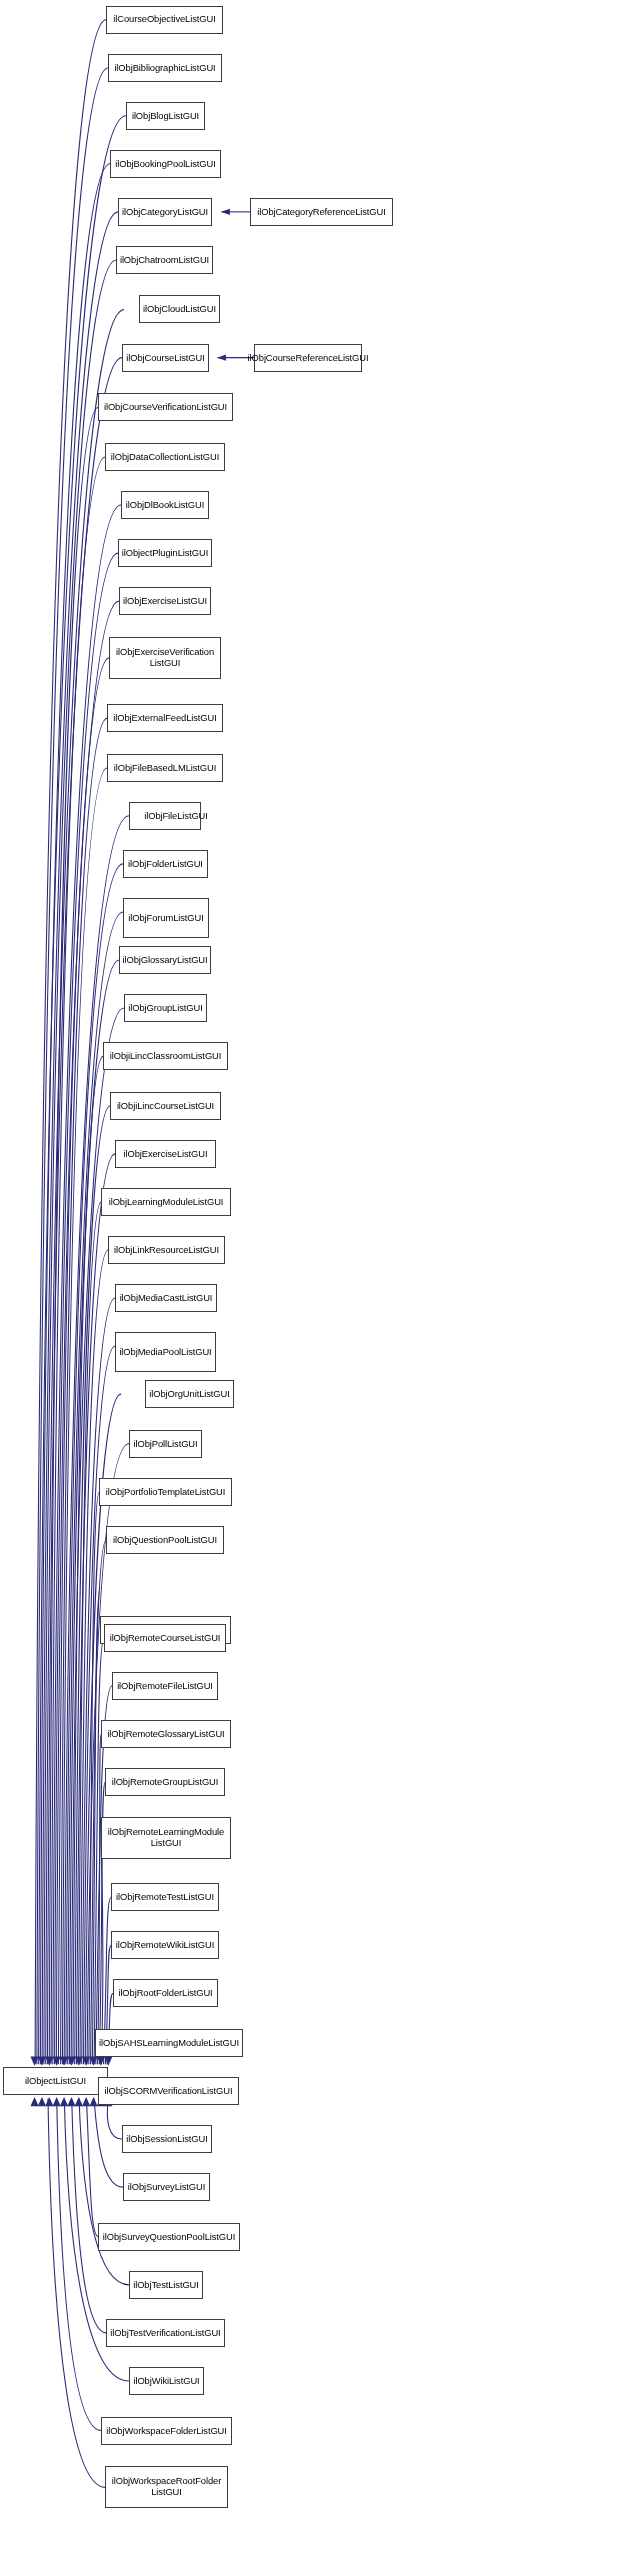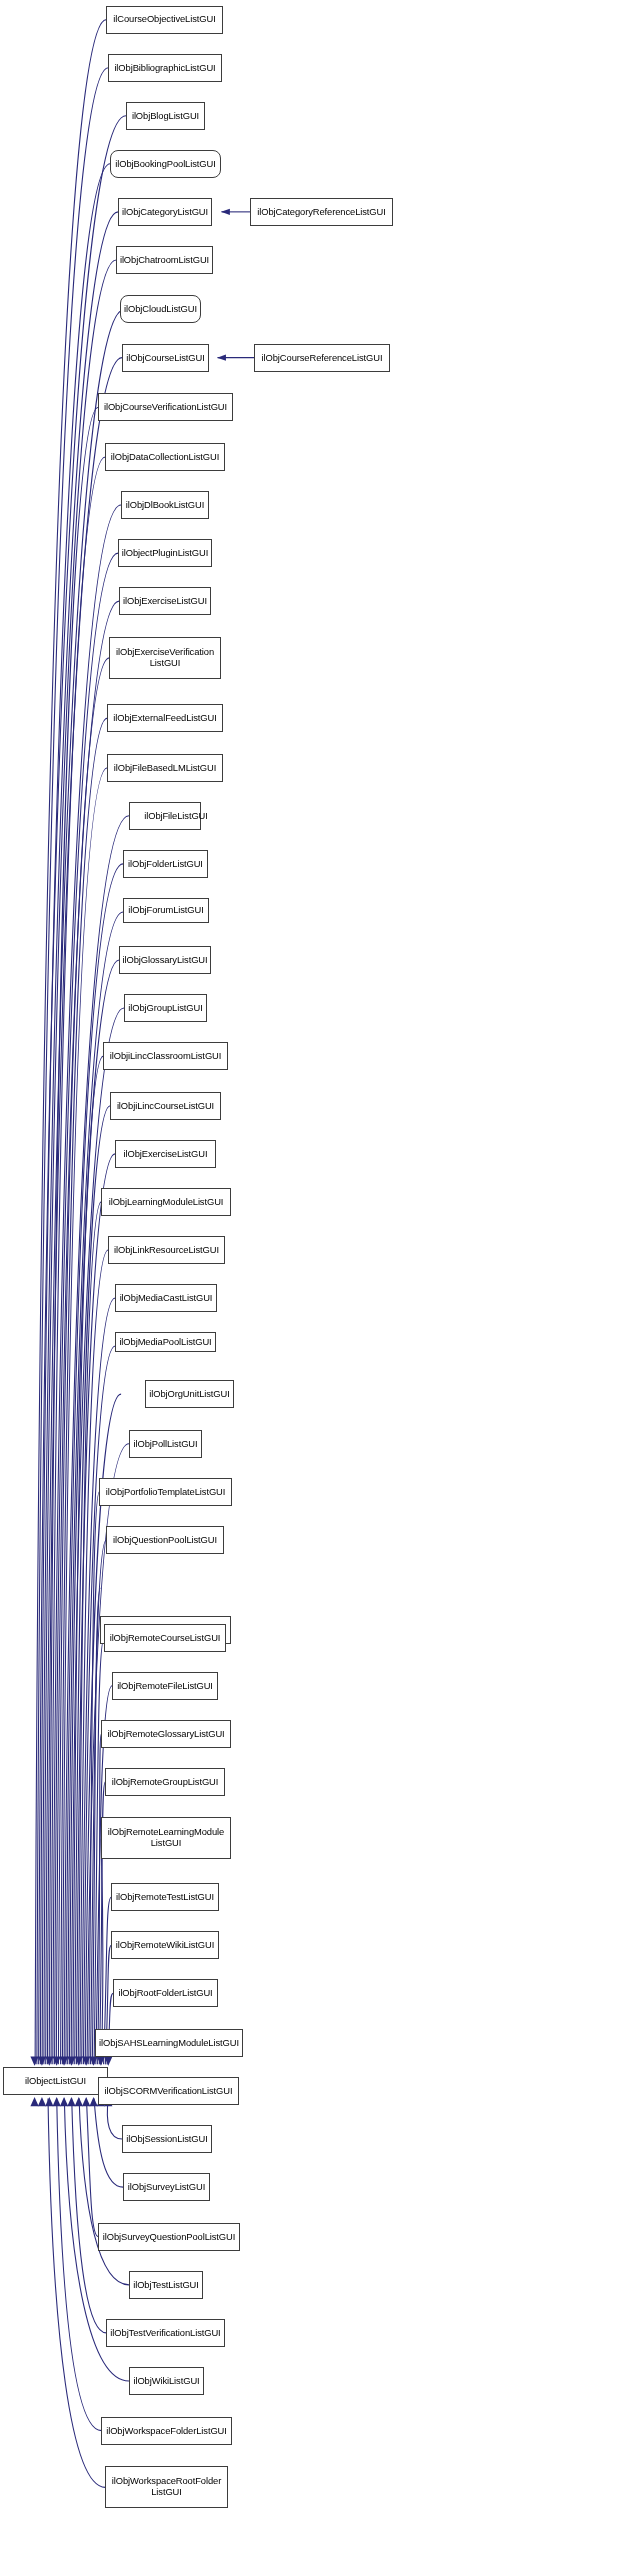--- a/index.html
+++ b/index.html
@@ -130,48 +130,48 @@
       <path d="M60.86,2140.6597014925374 L69.26,2140.6597014925374 L65.06,2131.1597014925374 Z" fill="#2a2a7a"></path>
       <path d="M53.370000000000005,2140.6597014925374 L61.77000000000001,2140.6597014925374 L57.57000000000001,2131.1597014925374 Z" fill="#2a2a7a"></path>
       <path d="M45.88,2140.6597014925374 L54.28000000000001,2140.6597014925374 L50.080000000000005,2131.1597014925374 Z" fill="#2a2a7a"></path>
       <path d="M38.39,2140.6597014925374 L46.790000000000006,2140.6597014925374 L42.59,2131.1597014925374 Z" fill="#2a2a7a"></path>
       <path d="M30.90000000000001,2140.6597014925374 L39.30000000000001,2140.6597014925374 L35.10000000000001,2131.1597014925374 Z" fill="#2a2a7a"></path>
     </svg>
 <div class="node root" style="left: 3px; top: 2067px; width: 105px; height: 28px;">ilObjectListGUI</div>
     <div class="node" style="left: 106px; top: 5.5px; width: 117px; height: 28px;">ilCourseObjectiveListGUI</div>
     <div class="node" style="left: 108px; top: 54px; width: 114px; height: 28px;">ilObjBibliographicListGUI</div>
     <div class="node" style="left: 126px; top: 102px; width: 79px; height: 28px;">ilObjBlogListGUI</div>
-    <div class="node" style="left: 110px; top: 150px; width: 111px; height: 28px; border-radius: 8px;">ilObjBookingPoolListGUI</div>
+    <div class="node" style="left: 110px; top: 150px; width: 111px; height: 28px;">ilObjBookingPoolListGUI</div>
     <div class="node" style="left: 118px; top: 198px; width: 94px; height: 28px;">ilObjCategoryListGUI</div>
     <div class="node" style="left: 250px; top: 198px; width: 143px; height: 28px;">ilObjCategoryReferenceListGUI</div>
     <div class="node" style="left: 116px; top: 246px; width: 97px; height: 28px;">ilObjChatroomListGUI</div>
-    <div class="node" style="left: 120px; top: 295px; width: 81px; height: 28px; border-radius: 8px;">ilObjCloudListGUI</div>
+    <div class="node" style="left: 139px; top: 295px; width: 81px; height: 28px;">ilObjCloudListGUI</div>
     <div class="node" style="left: 122px; top: 344px; width: 87px; height: 28px;">ilObjCourseListGUI</div>
-    <div class="node" style="left: 254px; top: 344px; width: 136px; height: 28px;">ilObjCourseReferenceListGUI</div>
+    <div class="node" style="left: 254px; top: 344px; width: 108px; height: 28px;">ilObjCourseReferenceListGUI</div>
     <div class="node" style="left: 98px; top: 393px; width: 135px; height: 28px;">ilObjCourseVerificationListGUI</div>
     <div class="node" style="left: 105px; top: 443px; width: 120px; height: 28px;">ilObjDataCollectionListGUI</div>
     <div class="node" style="left: 121px; top: 491px; width: 88px; height: 28px;">ilObjDlBookListGUI</div>
     <div class="node" style="left: 118px; top: 539px; width: 94px; height: 28px;">ilObjectPluginListGUI</div>
     <div class="node" style="left: 119px; top: 587px; width: 92px; height: 28px;">ilObjExerciseListGUI</div>
     <div class="node" style="left: 109px; top: 637px; width: 112px; height: 42px;">ilObjExerciseVerification
 ListGUI</div>
     <div class="node" style="left: 107px; top: 704px; width: 116px; height: 28px;">ilObjExternalFeedListGUI</div>
     <div class="node" style="left: 107px; top: 754px; width: 116px; height: 28px;">ilObjFileBasedLMListGUI</div>
     <div class="node" style="left: 129px; top: 802px; width: 72px; height: 28px; padding-left: 22px;">ilObjFileListGUI</div>
     <div class="node" style="left: 123px; top: 850px; width: 85px; height: 28px;">ilObjFolderListGUI</div>
-    <div class="node" style="left: 123px; top: 898px; width: 86px; height: 25px;">ilObjForumListGUI</div>
+    <div class="node" style="left: 123px; top: 898px; width: 86px; height: 40px;">ilObjForumListGUI</div>
     <div class="node" style="left: 119px; top: 946px; width: 92px; height: 28px;">ilObjGlossaryListGUI</div>
     <div class="node" style="left: 124px; top: 994px; width: 83px; height: 28px;">ilObjGroupListGUI</div>
     <div class="node" style="left: 103px; top: 1042px; width: 125px; height: 28px;">ilObjiLincClassroomListGUI</div>
     <div class="node" style="left: 110px; top: 1092px; width: 111px; height: 28px;">ilObjiLincCourseListGUI</div>
     <div class="node" style="left: 115px; top: 1140px; width: 101px; height: 28px;">ilObjExerciseListGUI</div>
     <div class="node" style="left: 101px; top: 1188px; width: 130px; height: 28px;">ilObjLearningModuleListGUI</div>
     <div class="node" style="left: 108px; top: 1236px; width: 117px; height: 28px;">ilObjLinkResourceListGUI</div>
     <div class="node" style="left: 115px; top: 1284px; width: 102px; height: 28px;">ilObjMediaCastListGUI</div>
-    <div class="node" style="left: 115px; top: 1332px; width: 101px; height: 20px;">ilObjMediaPoolListGUI</div>
+    <div class="node" style="left: 115px; top: 1332px; width: 101px; height: 40px;">ilObjMediaPoolListGUI</div>
     <div class="node" style="left: 121px; top: 1380px; width: 89px; height: 28px; margin-left: 24px;">ilObjOrgUnitListGUI</div>
     <div class="node" style="left: 129px; top: 1430px; width: 73px; height: 28px;">ilObjPollListGUI</div>
     <div class="node" style="left: 99px; top: 1478px; width: 133px; height: 28px;">ilObjPortfolioTemplateListGUI</div>
     <div class="node" style="left: 106px; top: 1526px; width: 118px; height: 28px;">ilObjQuestionPoolListGUI</div>
     <div class="node" style="left: 100px; top: 1574px; width: 131px; height: 28px; margin-top: 42px;">ilObjRemoteCategoryListGUI</div>
     <div class="node" style="left: 104px; top: 1624px; width: 122px; height: 28px;">ilObjRemoteCourseListGUI</div>
     <div class="node" style="left: 112px; top: 1672px; width: 106px; height: 28px;">ilObjRemoteFileListGUI</div>
     <div class="node" style="left: 101px; top: 1720px; width: 130px; height: 28px;">ilObjRemoteGlossaryListGUI</div>
     <div class="node" style="left: 105px; top: 1768px; width: 120px; height: 28px;">ilObjRemoteGroupListGUI</div>
     <div class="node" style="left: 101px; top: 1817px; width: 130px; height: 42px;">ilObjRemoteLearningModule

